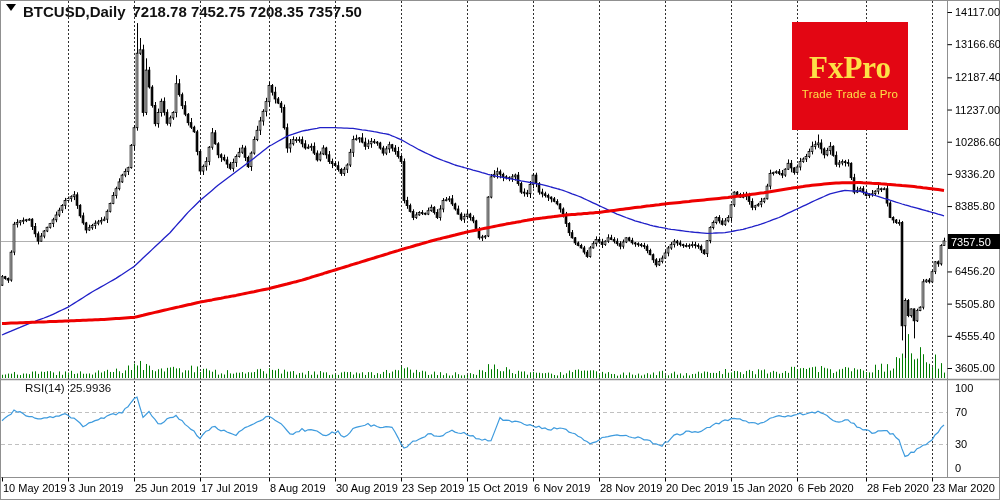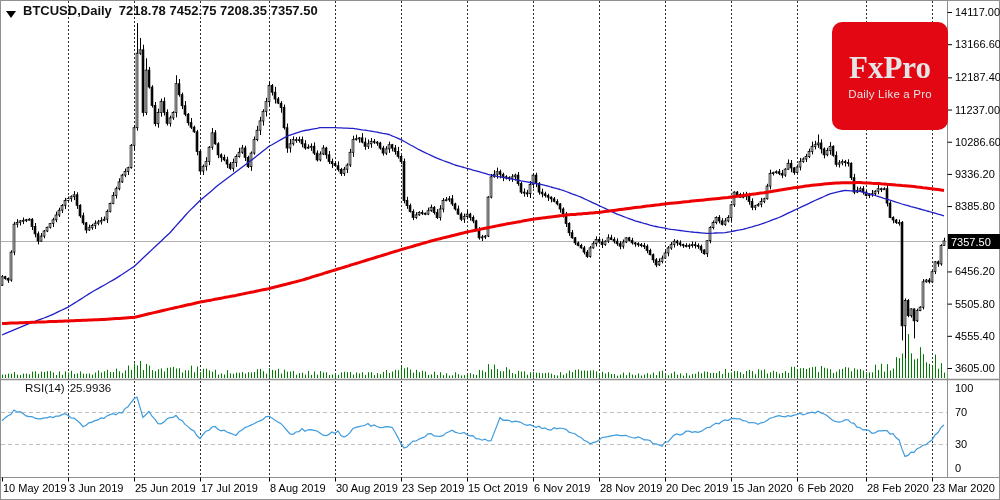--- a/index.html
+++ b/index.html
@@ -1,26 +1,26 @@
 <!DOCTYPE html>
 <html><head>
 <meta charset="utf-8">
 <style>
   html,body{margin:0;padding:0;background:#ffffff;}
   #screen{position:relative;width:1000px;height:500px;background:#ffffff;overflow:hidden;
           font-family:"Liberation Sans",sans-serif;}
   #chart-svg{position:absolute;left:0;top:0;}
   #chart-svg text{font-family:"Liberation Sans",sans-serif;font-size:11px;fill:#000;}
-  .title-bar{position:absolute;left:6px;top:3px;display:flex;align-items:flex-end;gap:7px;
-             font-size:13px;font-weight:600;color:#111;white-space:pre;}
+  .title-bar{position:absolute;left:6px;top:3px;display:flex;align-items:flex-start;gap:7px;
+             font-size:15px;font-weight:600;color:#111;white-space:pre;}
   .tri{width:0;height:0;border-left:5px solid transparent;border-right:5px solid transparent;
        border-top:7px solid #000;display:inline-block;margin-top:1px;}
   .rsi-label{position:absolute;left:5px;top:382px;font-size:11.5px;color:#111;display:flex;gap:5px;padding-left:20px;}
-  .logo{position:absolute;left:832px;top:22px;width:116px;height:108px;display:flex;
-        flex-direction:column;align-items:center;justify-content:center;color:#e5e5e5;border-radius:10px;}
+  .logo{position:absolute;left:792px;top:22px;width:116px;height:108px;display:flex;
+        flex-direction:column;align-items:center;justify-content:center;color:#fde047;}
   .logo .brand{font-family:"Liberation Serif",serif;font-weight:700;font-size:31px;line-height:1;}
   .logo .tagline{font-size:11.5px;margin-top:5px;letter-spacing:0.2px;}
 </style>
 </head>
 <body>
 
 <div id="screen">
 
   <svg id="chart-svg" width="1000" height="500">
       <rect x="0" y="0" width="1000" height="500" fill="#ffffff"></rect>
@@ -433,16 +433,16 @@
     <span>7218.78 7452.75 7208.35 7357.50</span>
   </div>
 
   <div class="rsi-label">
     <span>RSI(14)</span>
     <span>25.9936</span>
   </div>
 
   <div class="logo" style="background: rgb(227, 6, 19);">
     <span class="brand">FxPro</span>
-    <span class="tagline">Daily Like a Pro</span>
+    <span class="tagline">Trade Trade a Pro</span>
   </div>
 
 </div>
 
 </body></html>

